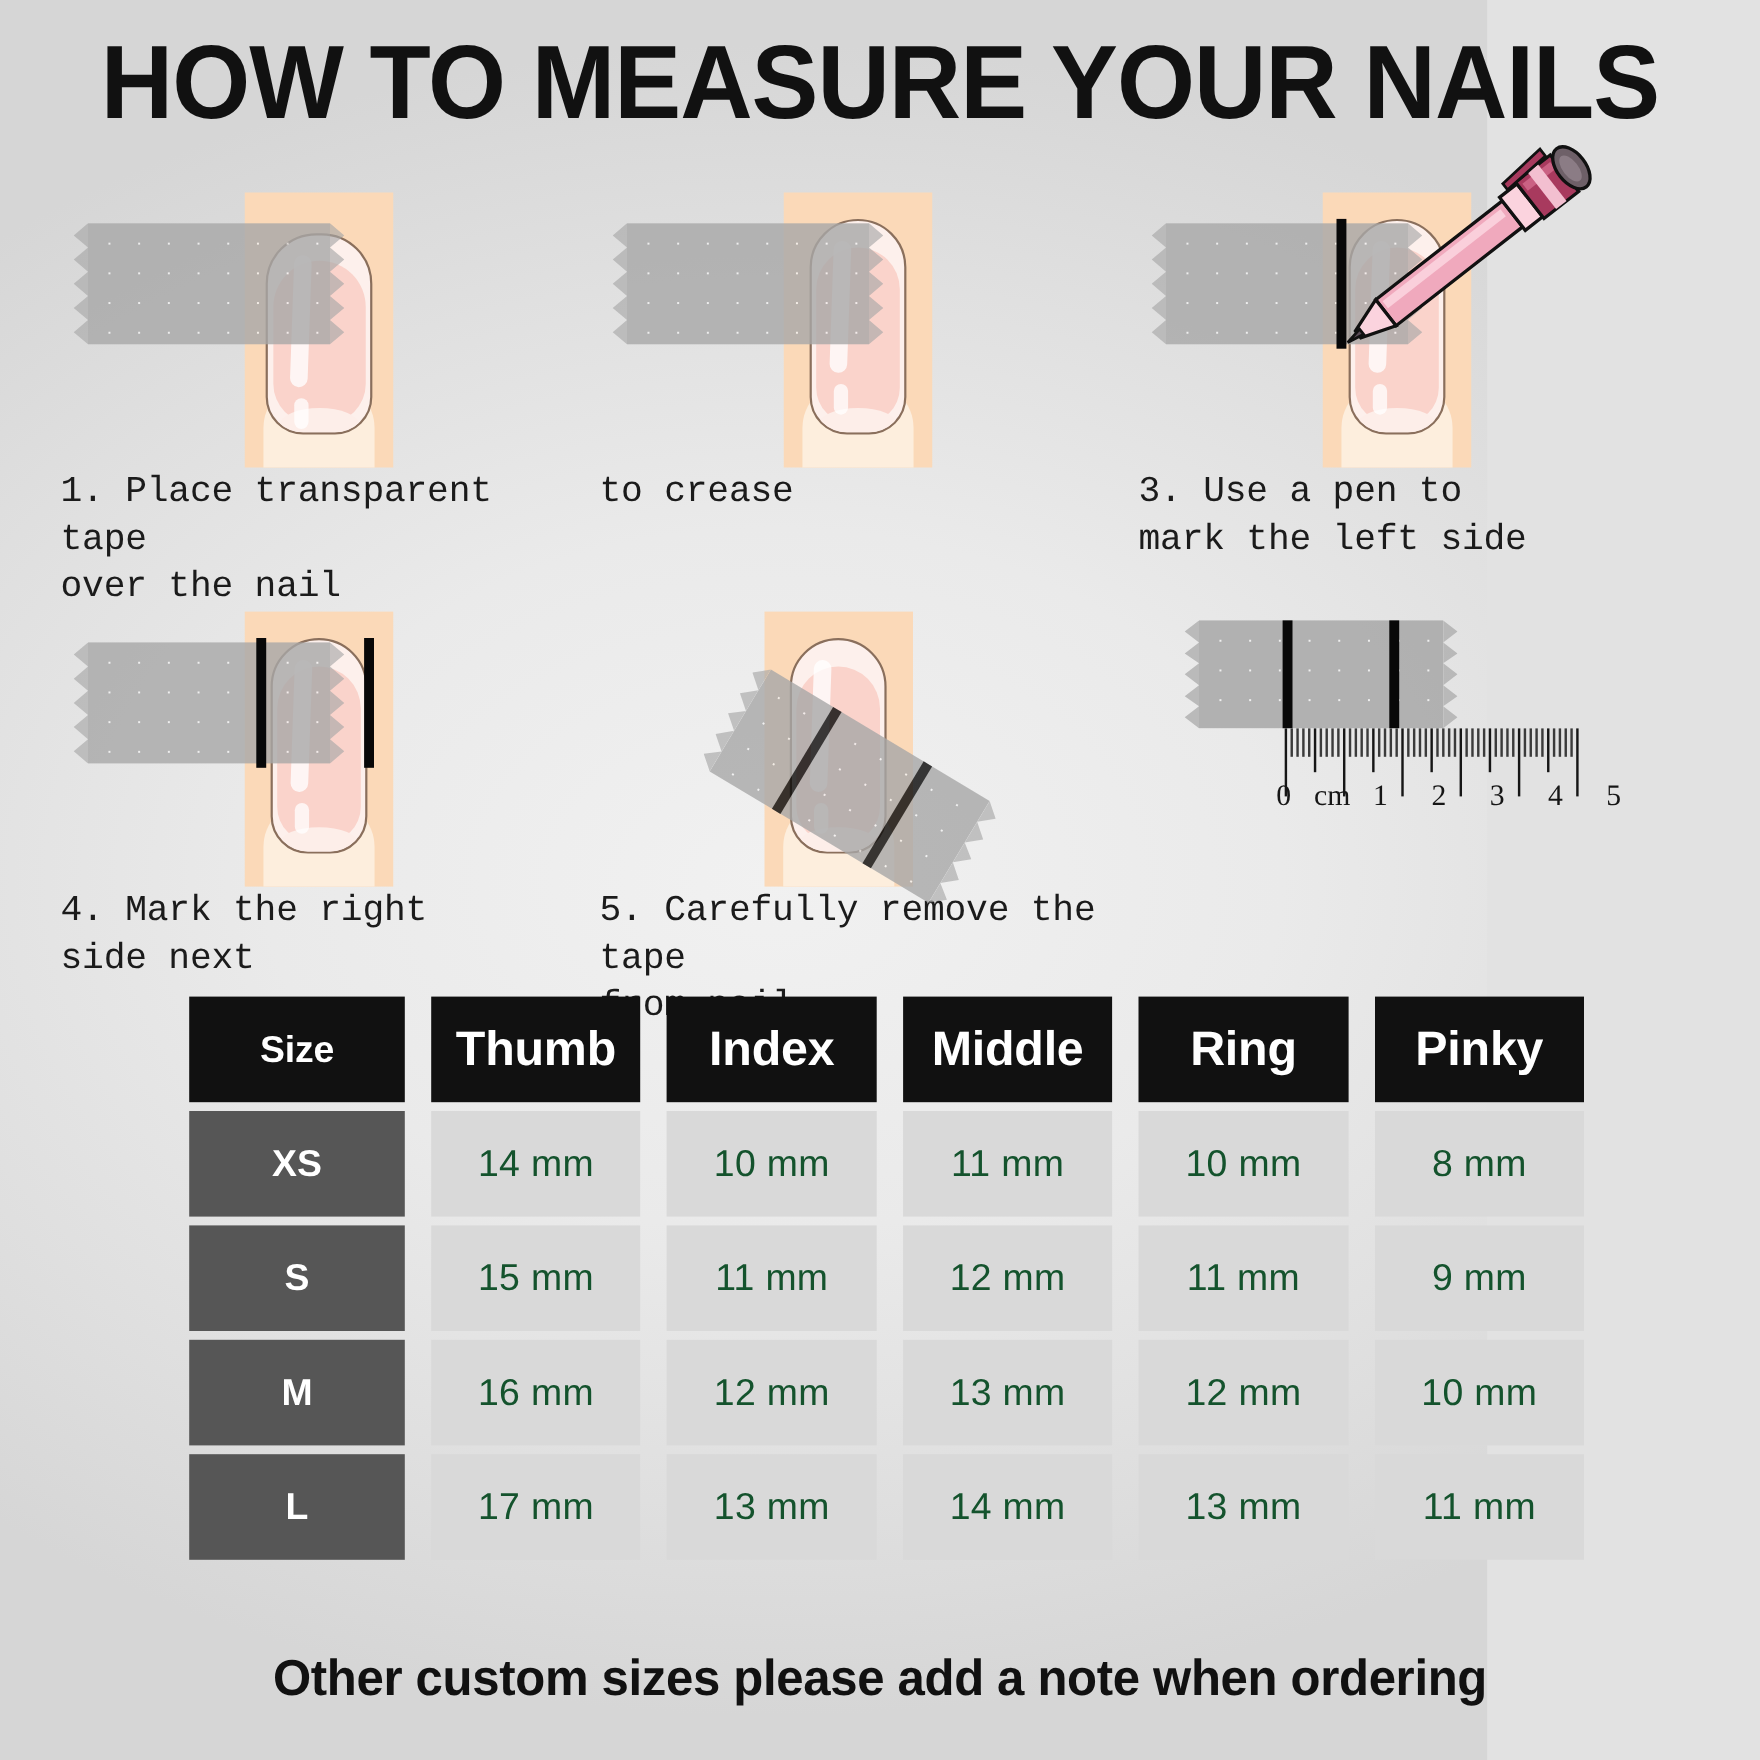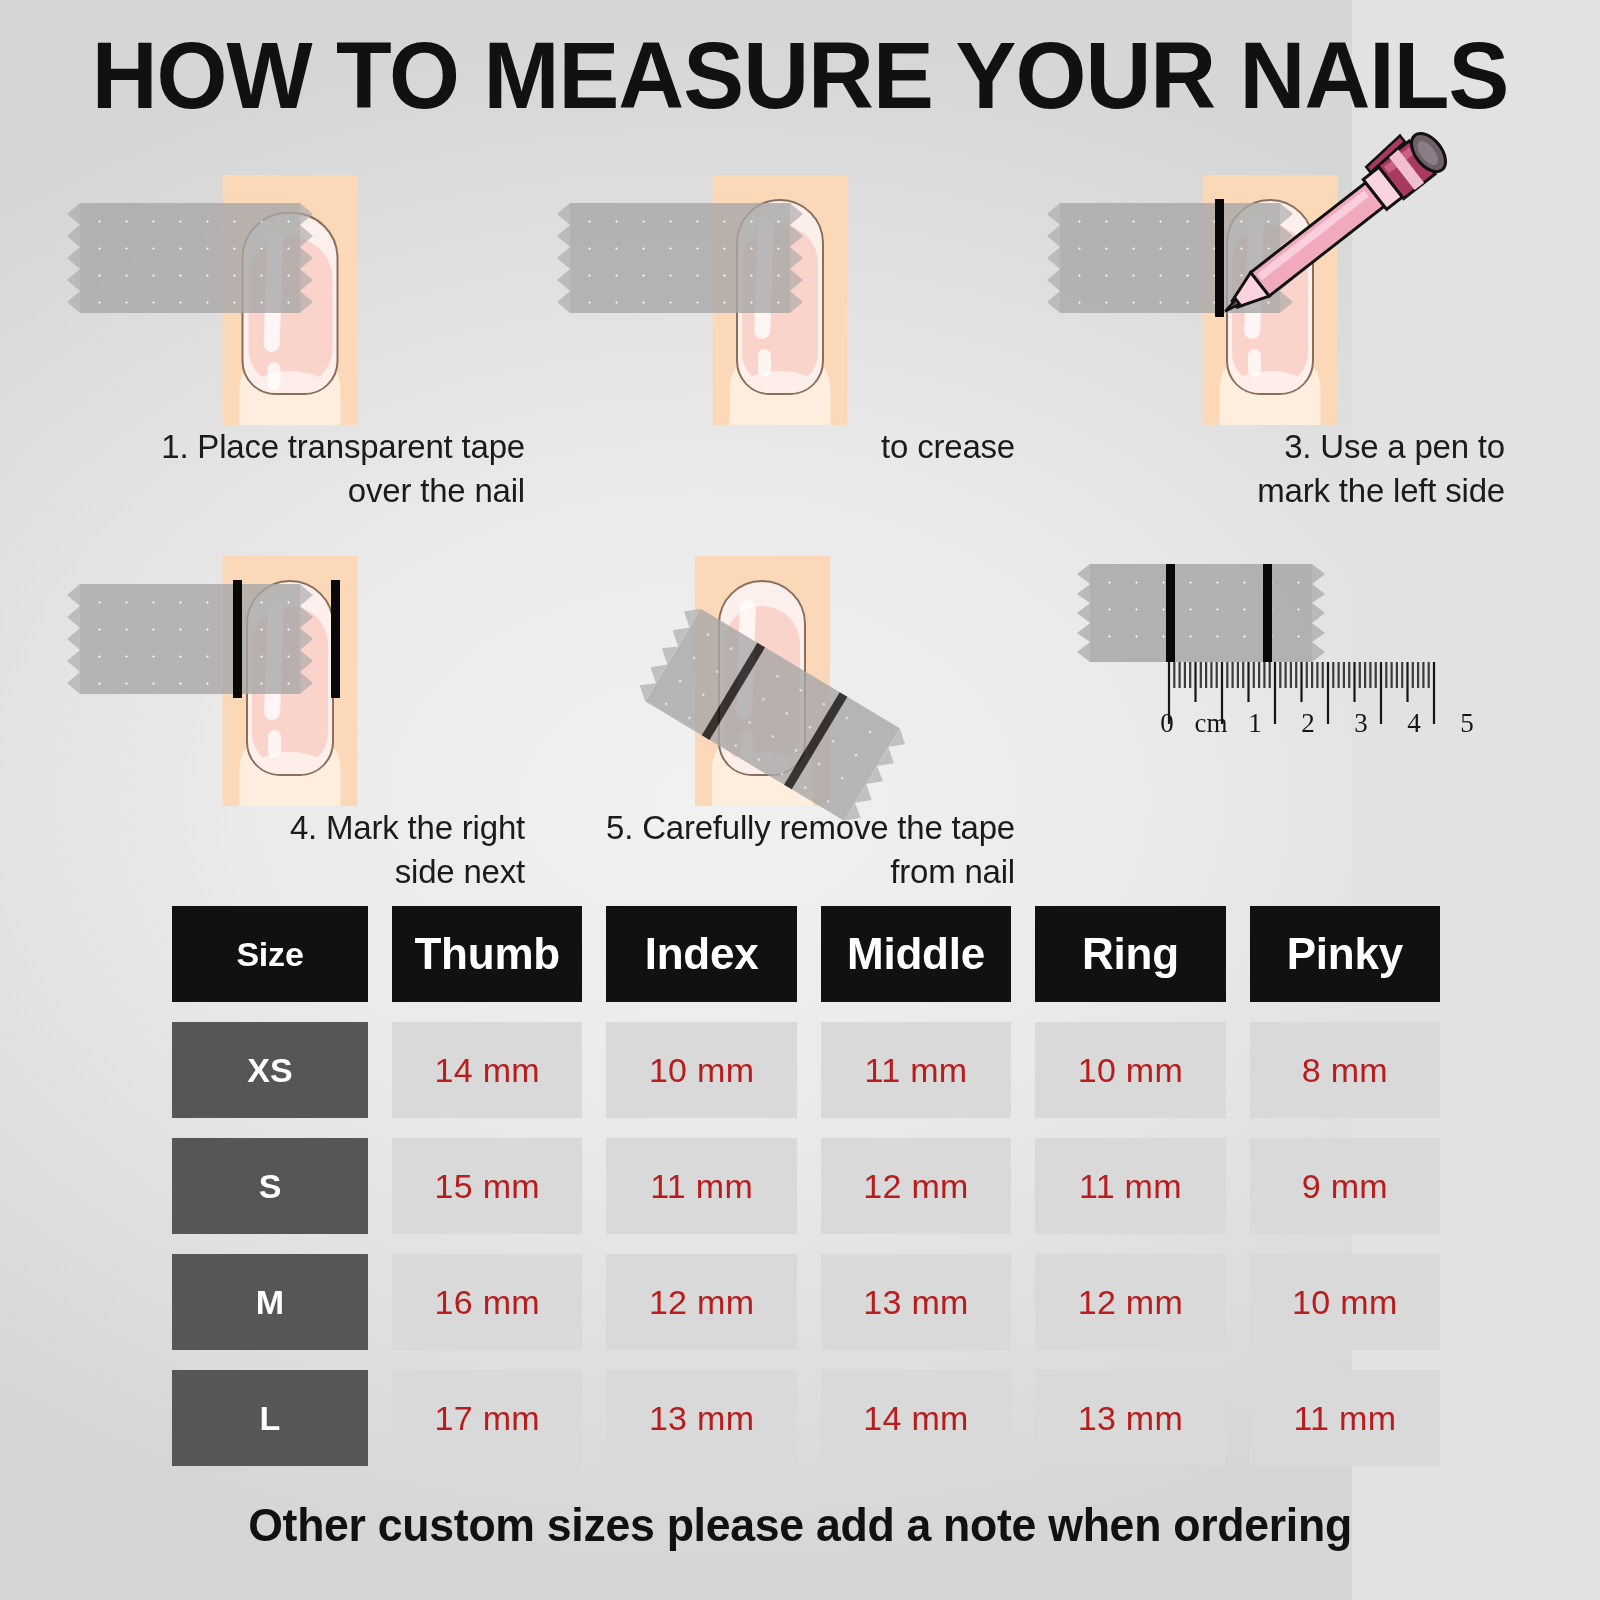--- a/index.html
+++ b/index.html
@@ -24,22 +24,22 @@
     line-height:1;
     letter-spacing:-1px;
     color:#111;
     transform:scaleX(0.96);
   }
 
   
   .step{position:absolute;width:470px;}
   .stepart{position:relative;width:470px;height:300px;}
   .cap{
-    font-size:33px;line-height:1.32;color:#1b1b1b;text-align:right;
-    font-family:Liberation Sans, sans-serif;font-weight:400;
+    font-size:33px;line-height:1.32;color:#1b1b1b;text-align:left;
+    font-family:Liberation Mono, monospace;font-weight:400;
     letter-spacing:-0.2px;
   }
 
   
   .finger{
     position:absolute;left:50%;transform:translateX(-50%);
     width:135px;height:250px;bottom:0;
     background:#fbd9b8;
     border-radius:0 0 0 0;
   }
@@ -107,32 +107,32 @@
   .ruler{position:absolute;}
   .rlab{
     position:absolute;font-family:"Liberation Serif",serif;
     font-size:27px;color:#161616;transform:translateX(-50%);
   }
 
   
   #table{
     position:absolute;left:172px;top:906px;width:1268px;
   }
-  .trow{display:flex;gap:24px;margin-bottom:20px;}
+  .trow{display:flex;gap:24px;margin-bottom:8px;}
   .cell{
     box-sizing:border-box;
     display:flex;align-items:center;justify-content:center;
     height:96px;
   }
   .cell.c0{width:196px;flex:0 0 196px;}
   .cell.cn{flex:1 1 0;}
   .hcell{background:#111111;color:#fff;font-weight:700;font-size:44px;letter-spacing:-.2px;}
   .hcell.c0{font-size:34px;}
   .scell{background:#565656;color:#fff;font-weight:700;font-size:34px;}
-  .dcell{background:#d9d9d9;color:#b91c1c;font-weight:400;font-size:34px;letter-spacing:.3px;}
+  .dcell{background:#d9d9d9;color:#14532d;font-weight:400;font-size:34px;letter-spacing:.3px;}
   .trow.head .cell{height:96px;}
 
   #footer{
     position:absolute;left:0;top:1498px;width:1600px;text-align:center;
     font-family:"Liberation Sans Narrow","Liberation Sans",sans-serif;
     font-weight:700;font-size:46px;color:#111;letter-spacing:-.3px;
     transform:scaleX(0.97);
   }
 </style>
 </head>

